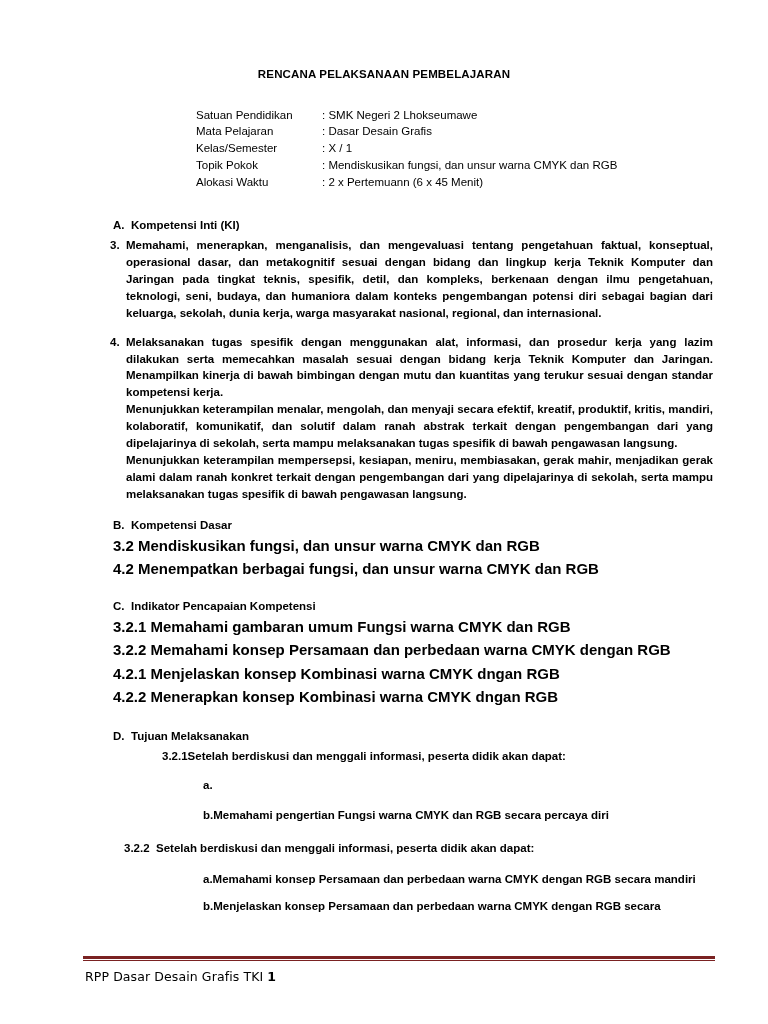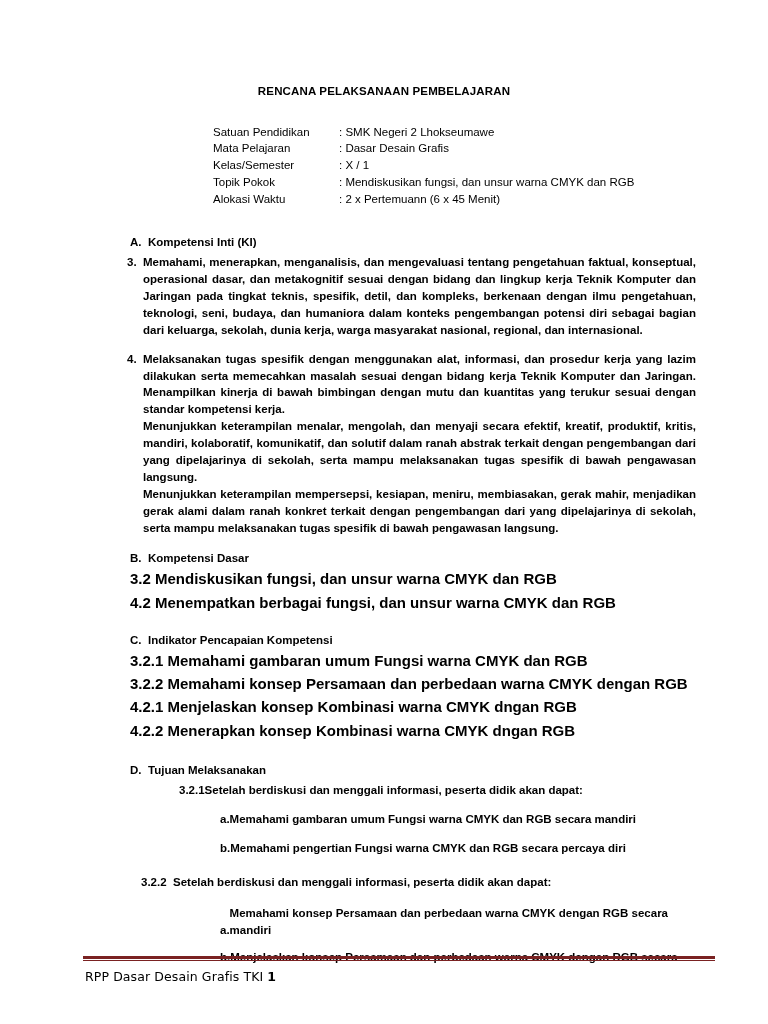--- a/index.html
+++ b/index.html
@@ -16,21 +16,21 @@
     font-family: "Liberation Sans", sans-serif;
     color: #000000;
     -webkit-font-smoothing: antialiased;
   }
 
   .page {
     position: relative;
     width: 768px;
     height: 1024px;
     box-sizing: border-box;
-    padding: 17px;
+    padding: 0;
   }
 
   
   .doc-title {
     text-align: center;
     font-weight: bold;
     font-size: 11.5px;
     letter-spacing: 0.15px;
     margin: 0;
     padding-top: 68px;
@@ -277,21 +277,20 @@
     </div>
     <div class="gap-6"></div>
 
     <div class="tp-row">
       <span class="tp-key">3.2.1</span>
       <span class="tp-text">Setelah berdiskusi dan menggali informasi, peserta didik akan dapat:</span>
     </div>
     <div class="gap-12"></div>
     <div class="tp-row">
       <span class="tp-key letter">a.</span>
-      <span class="tp-text">Memahami gambaran umum Fungsi warna CMYK dan RGB secara mandiri</span>
     </div>
     <div class="gap-12"></div>
     <div class="tp-row">
       <span class="tp-key letter">b.</span>
       <span class="tp-text">Memahami pengertian  Fungsi warna CMYK dan RGB secara percaya diri</span>
     </div>
 
     <div class="gap-16"></div>
 
     <div class="tp-row">

